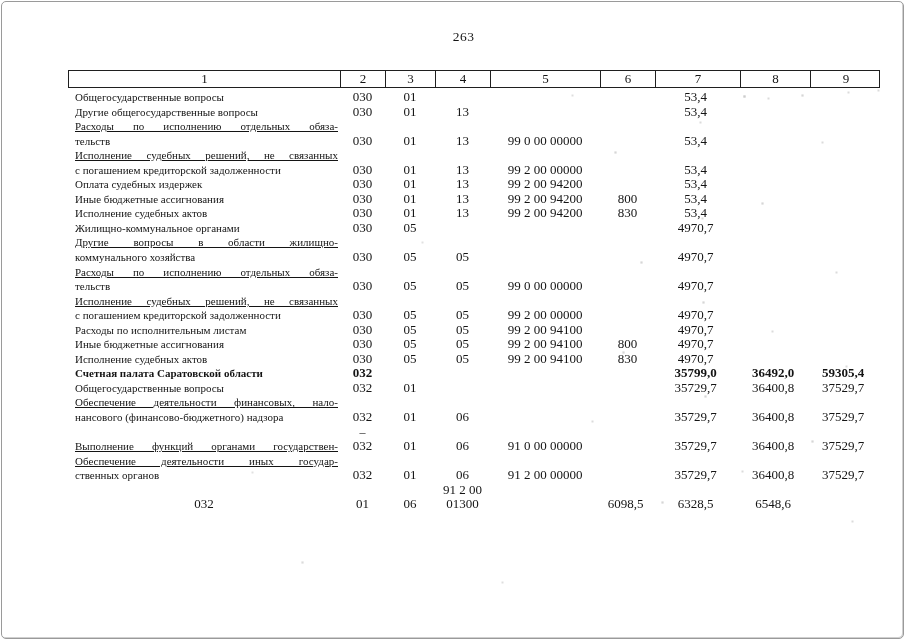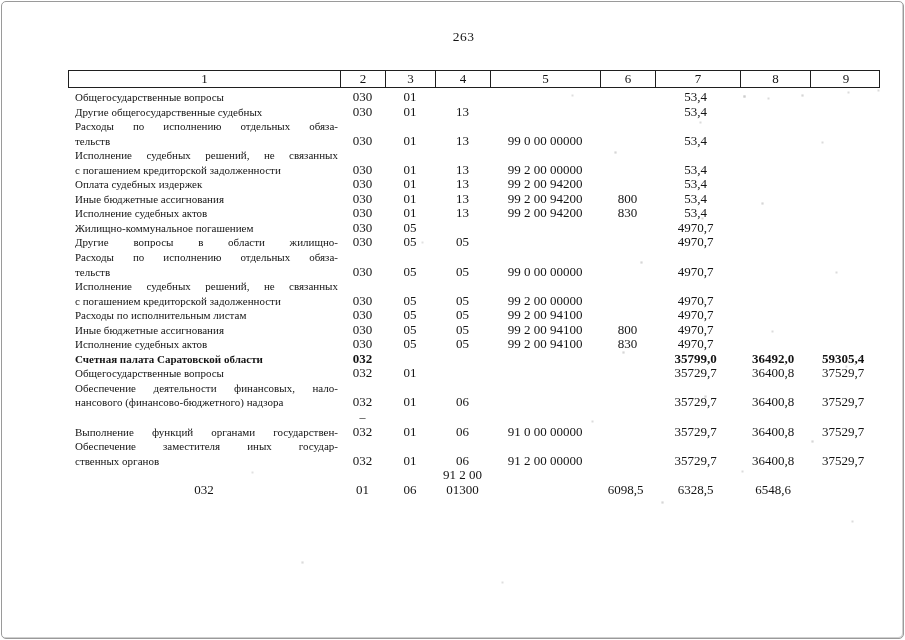--- a/index.html
+++ b/index.html
@@ -28,21 +28,21 @@
   }
   .hcell{
     text-align:center;font-size:13px;line-height:16px;height:16px;
     border-right:1px solid #1f1f1f;
   }
   .hcell:last-child{border-right:none;}
   #table-body{margin-top:2px;}
   .trow{align-items:end;}
   .trow.bold{font-weight:bold;}
   .dline{font-size:11px;line-height:14.55px;}
-  .jline{text-align:justify;text-align-last:justify;}
+  .jline{text-align:justify;text-align-last:justify;text-decoration:underline;}
   .c-desc{padding:0 2px 0 7px;}
   .c-code{text-align:center;font-size:13px;line-height:14.55px;}
   .c-val{text-align:center;padding-right:4px;font-size:13px;line-height:14.55px;}
   .art-dash{font-size:12px;line-height:14.55px;text-align:center;color:#2a2a2a;}
   .noise{
     position:absolute;top:0;left:0;width:1px;height:1px;background:transparent;pointer-events:none;
     box-shadow:
       744px 96px 0 0.7px rgba(90,90,90,.30), 768px 98px 0 0.5px rgba(90,90,90,.22),
       802px 95px 0 0.6px rgba(90,90,90,.25), 848px 92px 0 0.5px rgba(90,90,90,.22),
       700px 122px 0 0.5px rgba(90,90,90,.22), 615px 152px 0 0.6px rgba(90,90,90,.25),
@@ -94,21 +94,21 @@
         <div class="c-code"></div>
         <div class="c-code"></div>
         <div class="c-val">
           <div>53,4</div>
         </div>
         <div class="c-val"></div>
         <div class="c-val"></div>
       </div>
       <div class="grid-row trow">
         <div class="c-desc">
-          <div class="dline">Другие общегосударственные судебных</div>
+          <div class="dline">Другие общегосударственные вопросы</div>
         </div>
         <div class="c-code">
           <div>030</div>
         </div>
         <div class="c-code">
           <div>01</div>
         </div>
         <div class="c-code">
           <div>13</div>
         </div>
@@ -236,40 +236,41 @@
           <div>830</div>
         </div>
         <div class="c-val">
           <div>53,4</div>
         </div>
         <div class="c-val"></div>
         <div class="c-val"></div>
       </div>
       <div class="grid-row trow">
         <div class="c-desc">
-          <div class="dline">Жилищно-коммунальное погашением</div>
+          <div class="dline">Жилищно-коммунальное органами</div>
         </div>
         <div class="c-code">
           <div>030</div>
         </div>
         <div class="c-code">
           <div>05</div>
         </div>
         <div class="c-code"></div>
         <div class="c-code"></div>
         <div class="c-code"></div>
         <div class="c-val">
           <div>4970,7</div>
         </div>
         <div class="c-val"></div>
         <div class="c-val"></div>
       </div>
       <div class="grid-row trow">
         <div class="c-desc">
           <div class="dline jline">Другие вопросы в области жилищно-</div>
+          <div class="dline">коммунального хозяйства</div>
         </div>
         <div class="c-code">
           <div>030</div>
         </div>
         <div class="c-code">
           <div>05</div>
         </div>
         <div class="c-code">
           <div>05</div>
         </div>
@@ -495,21 +496,21 @@
         </div>
         <div class="c-val">
           <div>36400,8</div>
         </div>
         <div class="c-val">
           <div>37529,7</div>
         </div>
       </div>
       <div class="grid-row trow">
         <div class="c-desc">
-          <div class="dline jline">Обеспечение заместителя иных государ-</div>
+          <div class="dline jline">Обеспечение деятельности иных государ-</div>
           <div class="dline">ственных органов</div>
         </div>
         <div class="c-code">
           <div>032</div>
         </div>
         <div class="c-code">
           <div>01</div>
         </div>
         <div class="c-code">
           <div>06</div>

